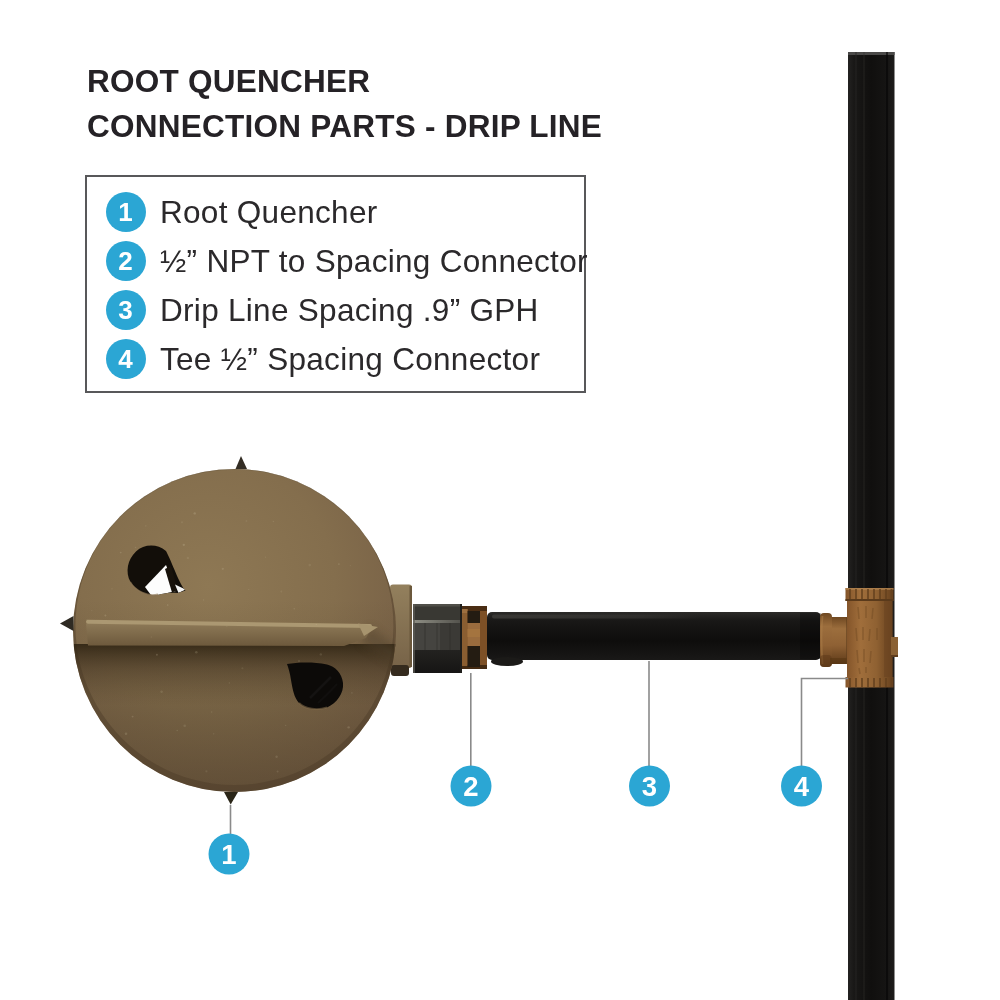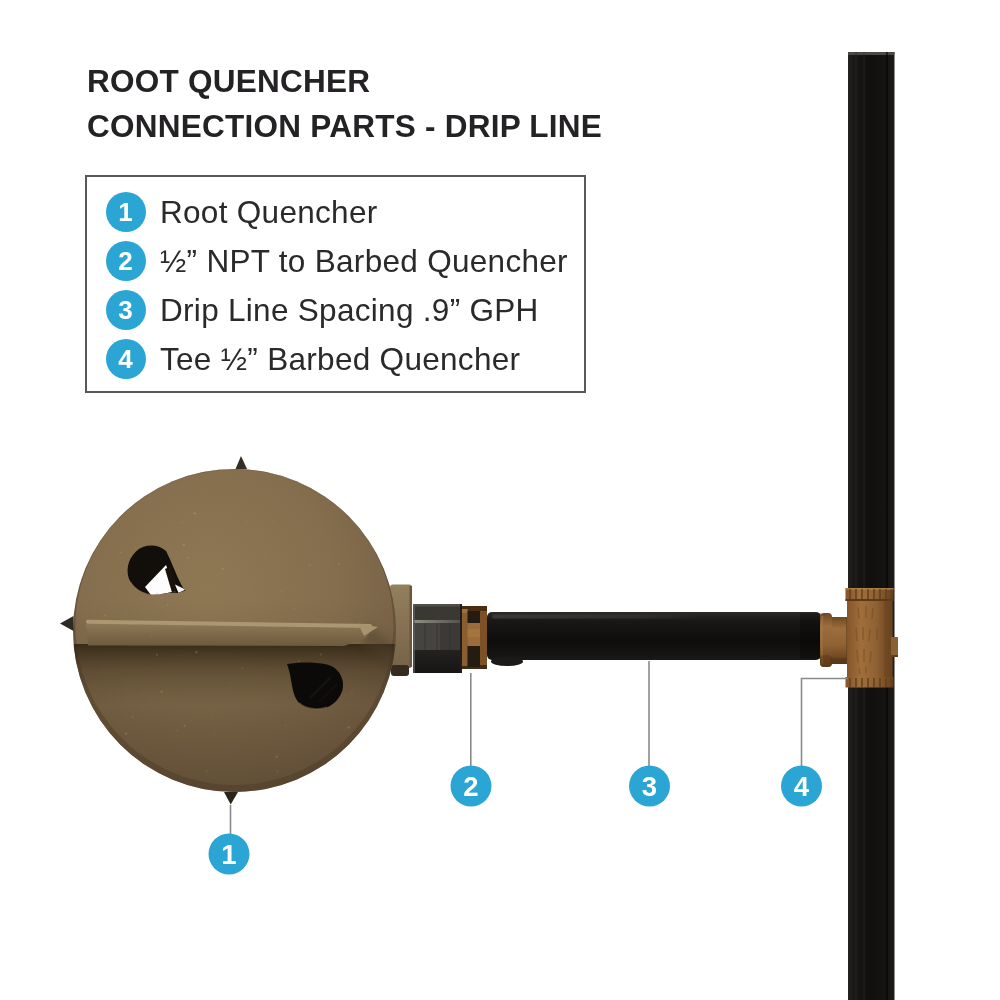--- a/index.html
+++ b/index.html
@@ -14,29 +14,29 @@
 <body>
 <div class="title">ROOT QUENCHER<br>CONNECTION PARTS - DRIP LINE</div>
 
 <div class="legend">
   <div class="row" style="top:14.5px;">
       <div class="badge" style="left:18.5px;">1</div>
       <div class="ltext">Root Quencher</div>
     </div>
   <div class="row" style="top:63.5px;">
       <div class="badge" style="left:18.5px;">2</div>
-      <div class="ltext">½” NPT to Barbed Quencher</div>
+      <div class="ltext">½” NPT to Spacing Connector</div>
     </div>
   <div class="row" style="top:112.5px;">
       <div class="badge" style="left:18.5px;">3</div>
       <div class="ltext">Drip Line Spacing .9” GPH</div>
     </div>
   <div class="row" style="top:161.5px;">
       <div class="badge" style="left:18.5px;">4</div>
-      <div class="ltext">Tee ½” Barbed Quencher</div>
+      <div class="ltext">Tee ½” Spacing Connector</div>
     </div>
 </div>
 
 <svg width="1000" height="1000" viewBox="0 0 1000 1000" style="position:absolute;left:0;top:0;">
 <defs>
   <linearGradient id="pipeV" x1="0" y1="0" x2="1" y2="0">
     <stop offset="0" stop-color="#232221"></stop>
     <stop offset="0.12" stop-color="#191817"></stop>
     <stop offset="0.5" stop-color="#100f0e"></stop>
     <stop offset="0.85" stop-color="#161514"></stop>

